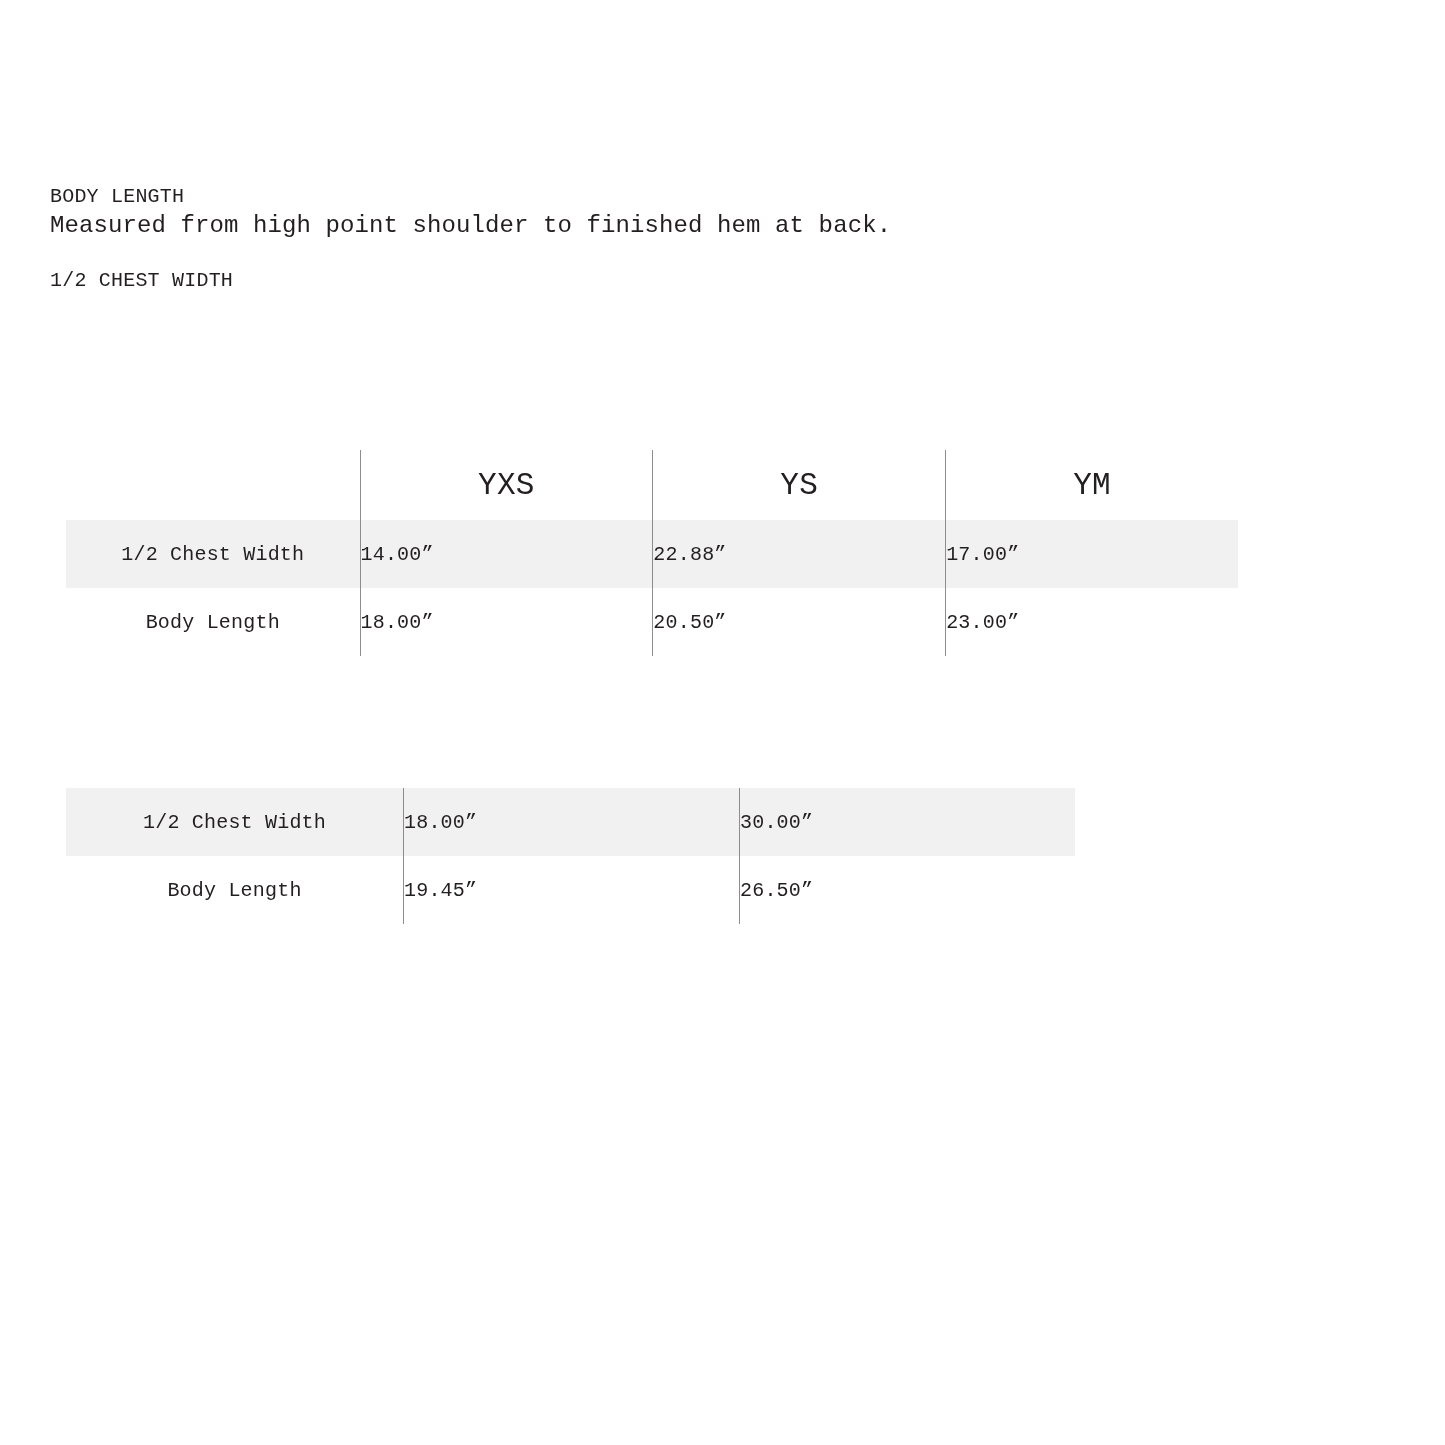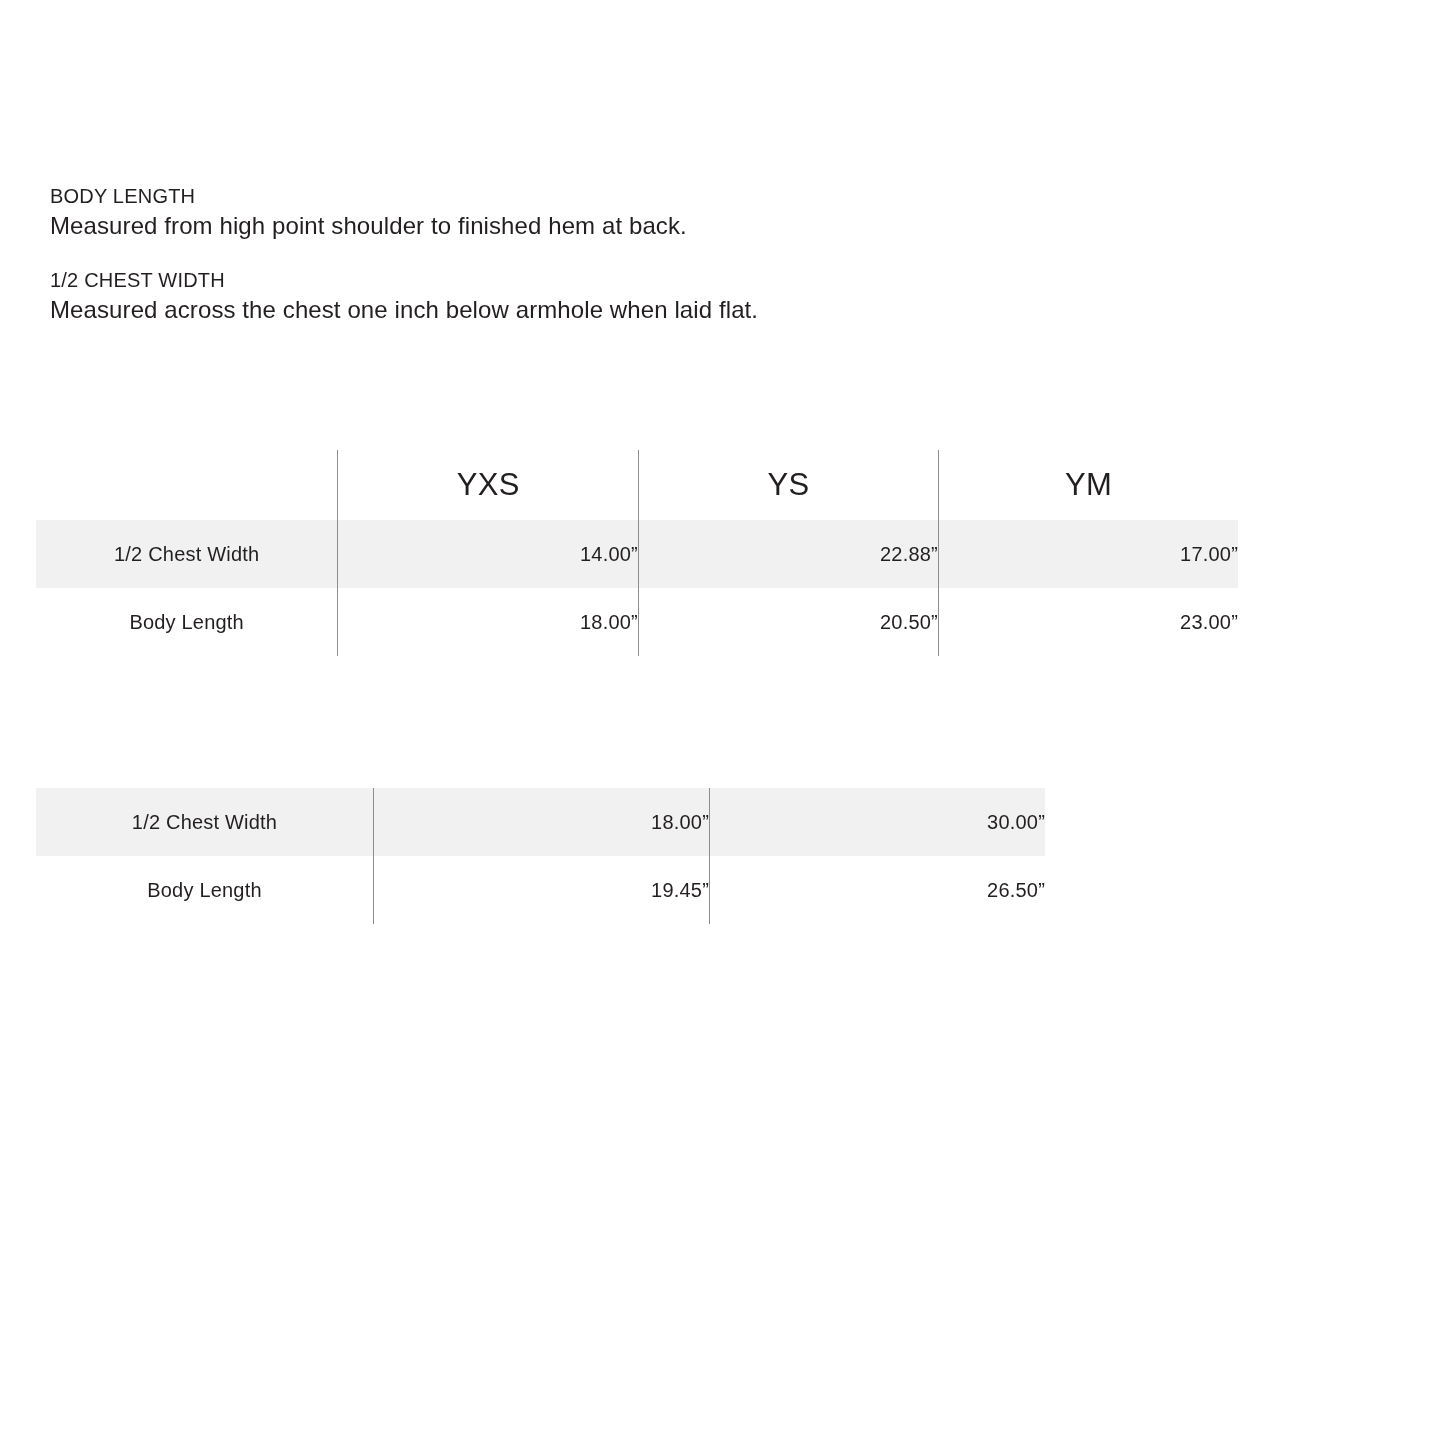--- a/index.html
+++ b/index.html
@@ -15,20 +15,21 @@
     position: relative;
     overflow: hidden;
   }
 
   .page {
     position: absolute;
     left: 0;
     top: 0;
     width: 1238px;
     height: 1445px;
+    font-family: Liberation Mono, monospace;
   }
 
   
   .notes {
     position: absolute;
     left: 50px;
     top: 182px;
     width: 900px;
   }
   .note-block {
@@ -45,21 +46,21 @@
     font-size: 24px;
     letter-spacing: 0.1px;
     line-height: 29px;
     color: #231f20;
     font-weight: 400;
   }
 
   
   .table {
     position: absolute;
-    left: 36px;
+    left: 66px;
   }
   .table.t1 { top: 450px; }
   .table.t2 { top: 788px; }
 
   table {
     border-collapse: collapse;
     table-layout: fixed;
   }
   table td, table th {
     padding: 0;
@@ -76,21 +77,21 @@
     text-align: center;
     font-size: 31px;
     color: #231f20;
     letter-spacing: 0.3px;
   }
   .hdr-row td.col-label { }
 
   .data-row td {
     height: 68px;
     vertical-align: middle;
-    text-align: right;
+    text-align: left;
     font-size: 20px;
     color: #231f20;
     letter-spacing: 0.2px;
   }
   .data-row td.col-label {
     text-align: center;
   }
   .row-shaded td {
     background: #f1f1f1;
   }
@@ -105,21 +106,20 @@
 
 <div class="page">
 
   <div class="notes">
     <div class="note-block">
       <div class="note-title">BODY LENGTH</div>
       <div class="note-text">Measured from high point shoulder to finished hem at back.</div>
     </div>
     <div class="note-block">
       <div class="note-title">1/2 CHEST WIDTH</div>
-      <div class="note-text">Measured across the chest one inch below armhole when laid flat.</div>
     </div>
   </div>
 
   <div class="table t1">
     <table>
       <tbody>
           <tr class="hdr-row">
         <td class="col-label"></td>
         <td class="col-val vline">YXS</td>
         <td class="col-val vline">YS</td>

